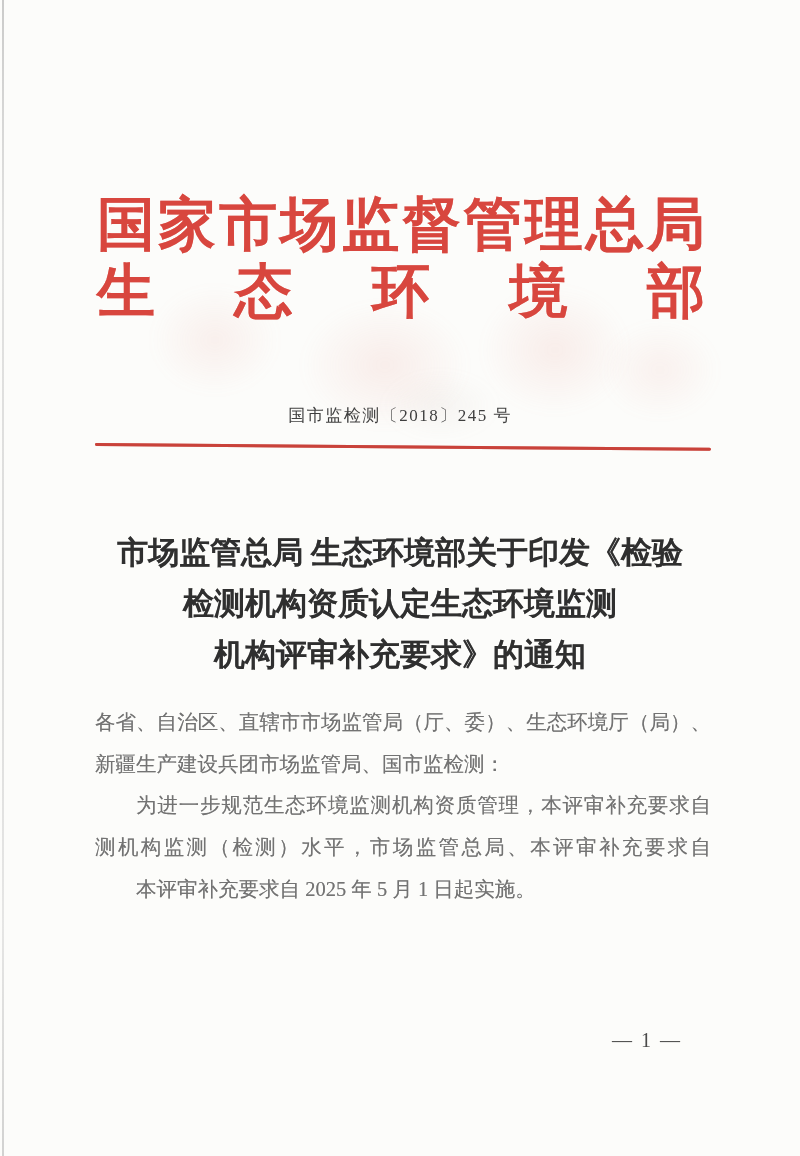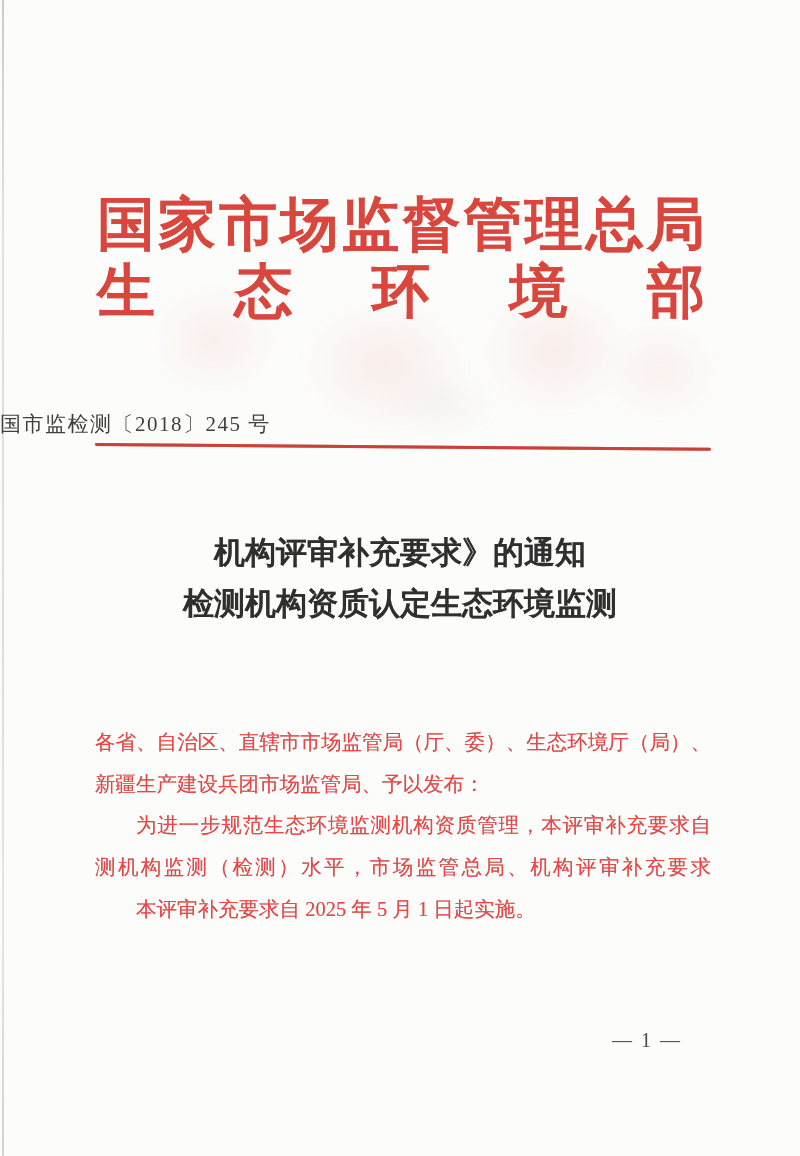--- a/index.html
+++ b/index.html
@@ -31,40 +31,40 @@
   }
   .lh-line{
     display:flex;justify-content:space-between;
     font-size:58px;line-height:62px;height:63px;
     text-shadow:0 0 .6px rgba(216,70,62,.55);
   }
   .lh-line1{margin-bottom:4px;}
 
   .doc-number{
     position:absolute;left:0;top:404px;width:100%;
-    font-size:21px;letter-spacing:1.5px;color:#3f3f3f;margin-top:6px;
+    text-align:center;font-size:17px;letter-spacing:1.5px;color:#3f3f3f;
   }
 
   .red-rule{
     position:absolute;left:95px;top:443px;width:616px;height:2.5px;
     background:#c9423a;border-radius:2px;
     transform:rotate(0.45deg);transform-origin:left center;
     box-shadow:0 0 .5px rgba(201,66,58,.6);
   }
 
   .title{
     position:absolute;left:94px;top:527px;width:612px;
     text-align:center;font-weight:bold;
     font-size:31px;line-height:51px;color:#2f2f2f;
     text-shadow:0 0 .5px rgba(40,40,40,.5);
   }
 
   .body-text{
-    position:absolute;left:95px;top:722px;width:616px;
-    font-size:20.5px;color:#ef4444;
+    position:absolute;left:95px;top:702px;width:616px;
+    font-size:20.5px;color:#737373;
   }
   .body-text .line{
     height:41.7px;line-height:41.7px;
     text-shadow:0 0 .4px rgba(55,55,55,.4);
   }
   .body-text .line.justify{text-align:justify;text-align-last:justify;}
   .body-text .line.indent{text-indent:41px;}
 
   .page-number{
     position:absolute;top:1029px;right:118px;
@@ -104,27 +104,28 @@
         <span>境</span>
         <span>部</span>
       </div>
   </header>
 
   <div class="doc-number">国市监检测〔2018〕245 号</div>
 
   <div class="red-rule"></div>
 
   <div class="title">
+    <div class="title-line">市场监管总局 生态环境部关于印发《检验</div>
+    <div class="title-line">检测机构资质认定生态环境监测</div>
     <div class="title-line">机构评审补充要求》的通知</div>
-    <div class="title-line">检测机构资质认定生态环境监测</div>
   </div>
 
   <div class="body-text">
     <div class="line justify">各省、自治区、直辖市市场监管局（厅、委）、生态环境厅（局）、</div>
-    <div class="line">新疆生产建设兵团市场监管局、予以发布：</div>
+    <div class="line">新疆生产建设兵团市场监管局、国市监检测：</div>
     <div class="line justify indent">为进一步规范生态环境监测机构资质管理，本评审补充要求自</div>
-    <div class="line justify">测机构监测（检测）水平，市场监管总局、机构评审补充要求</div>
+    <div class="line justify">测机构监测（检测）水平，市场监管总局、本评审补充要求自</div>
     <div class="line indent">本评审补充要求自 2025 年 5 月 1 日起实施。</div>
   </div>
 
   <div class="page-number">— 1 —</div>
 
 </div>
 
 </body></html>

